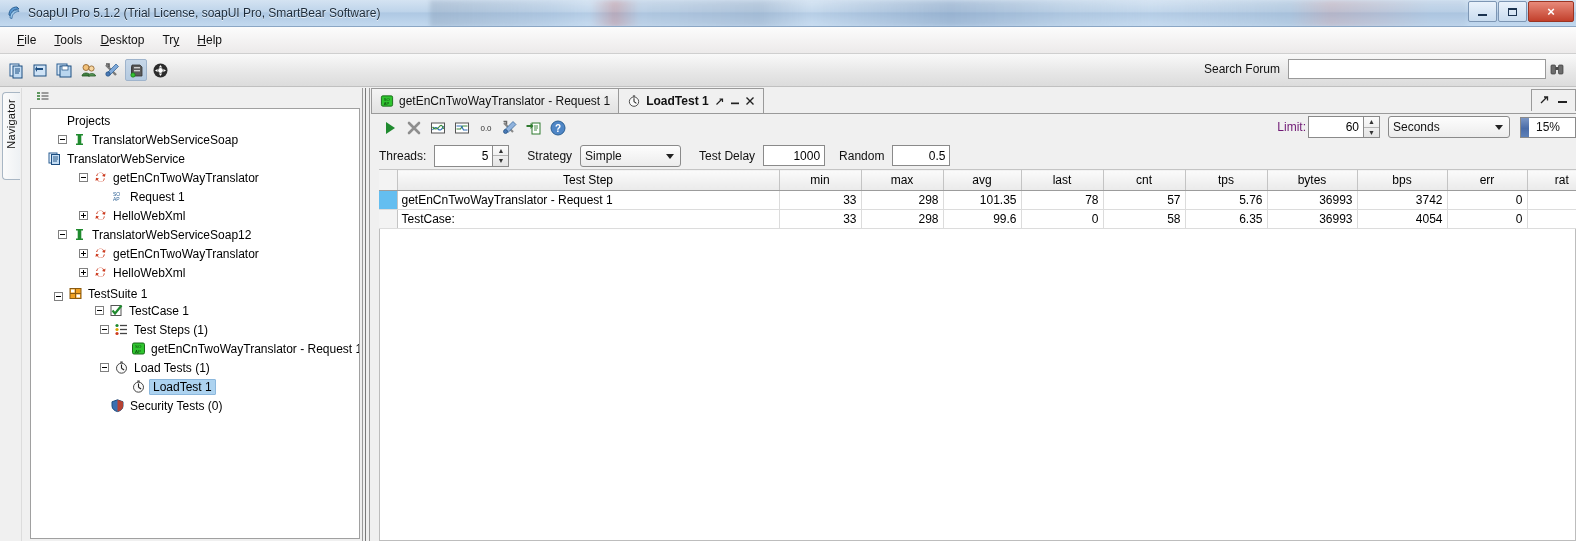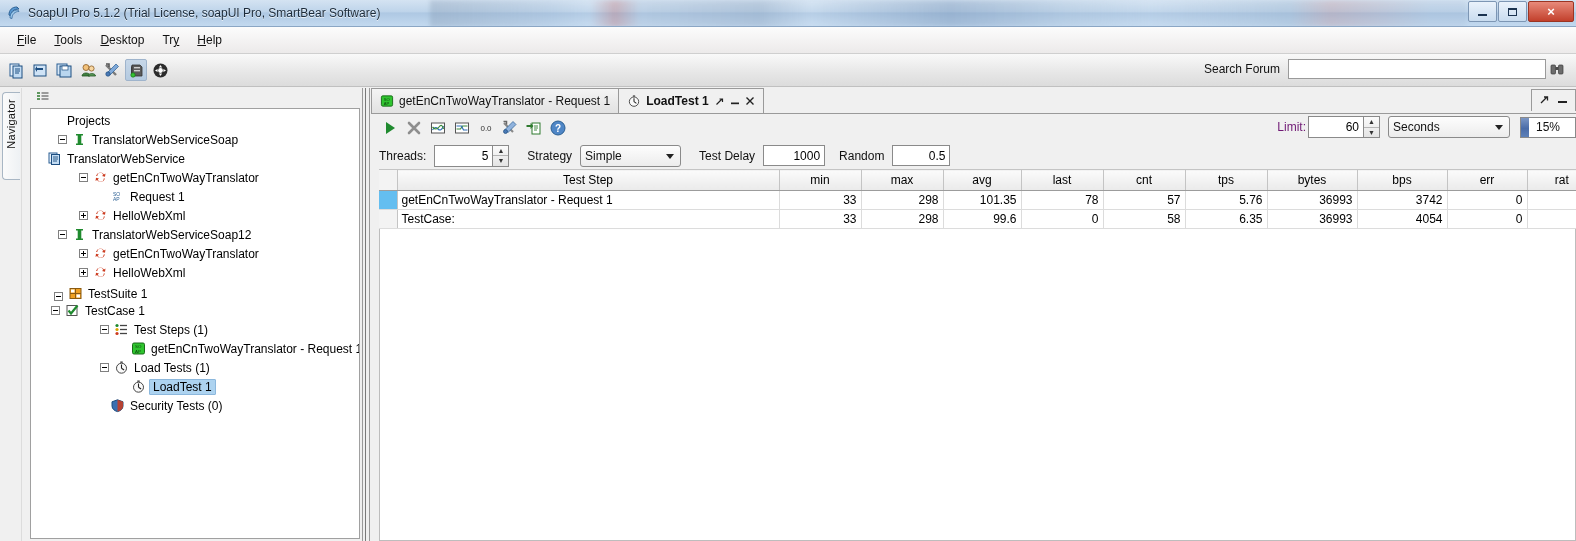--- a/index.html
+++ b/index.html
@@ -531,21 +531,21 @@
         <span class="tico">
           <svg width="15" height="15" viewBox="0 0 15 15">
             <rect x="2" y="2.5" width="11" height="10" fill="#f0a020" stroke="#8a5a10"></rect>
             <path d="M7.5 2.5v10M2 7.5h11" stroke="#8a5a10"></path>
             <rect x="3" y="3.5" width="3.5" height="3" fill="#fff"></rect>
             <rect x="8.5" y="8.5" width="3.5" height="3" fill="#fff"></rect>
           </svg>
         </span>
         <span class="lbl">TestSuite 1</span>
       </div>
-      <div class="tnode" style="padding-left: 20px;">
+      <div class="tnode" style="padding-left: 64px;">
         <span class="expander"></span>
         <span class="tico">
           <svg width="15" height="15" viewBox="0 0 15 15">
             <rect x="2" y="2.5" width="10" height="10" fill="#fff" stroke="#555"></rect>
             <path d="M3.5 7.5 L6 10.5 L12.5 2.5" stroke="#1f8a2e" stroke-width="2.2" fill="none"></path>
           </svg>
         </span>
         <span class="lbl">TestCase 1</span>
       </div>
       <div class="tnode" style="padding-left: 69px;">

